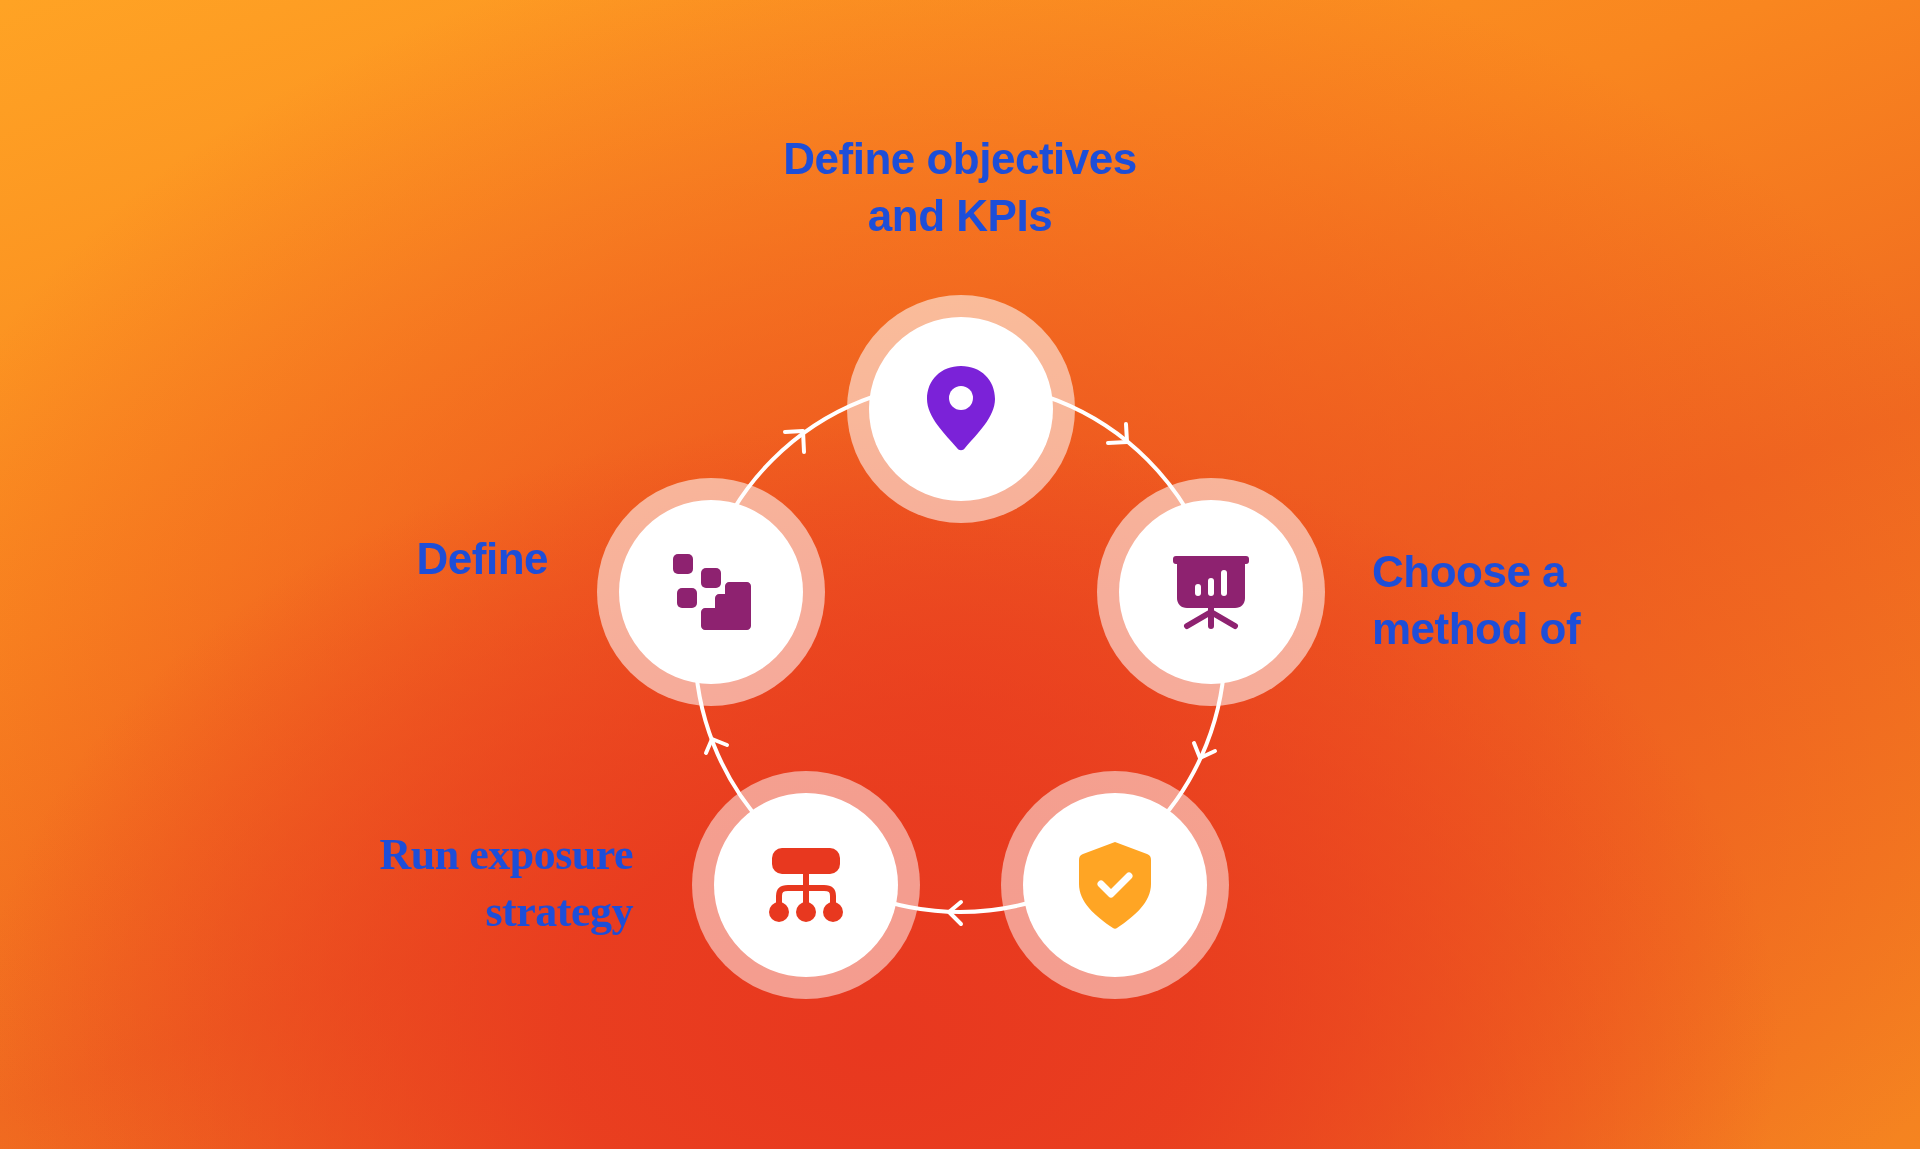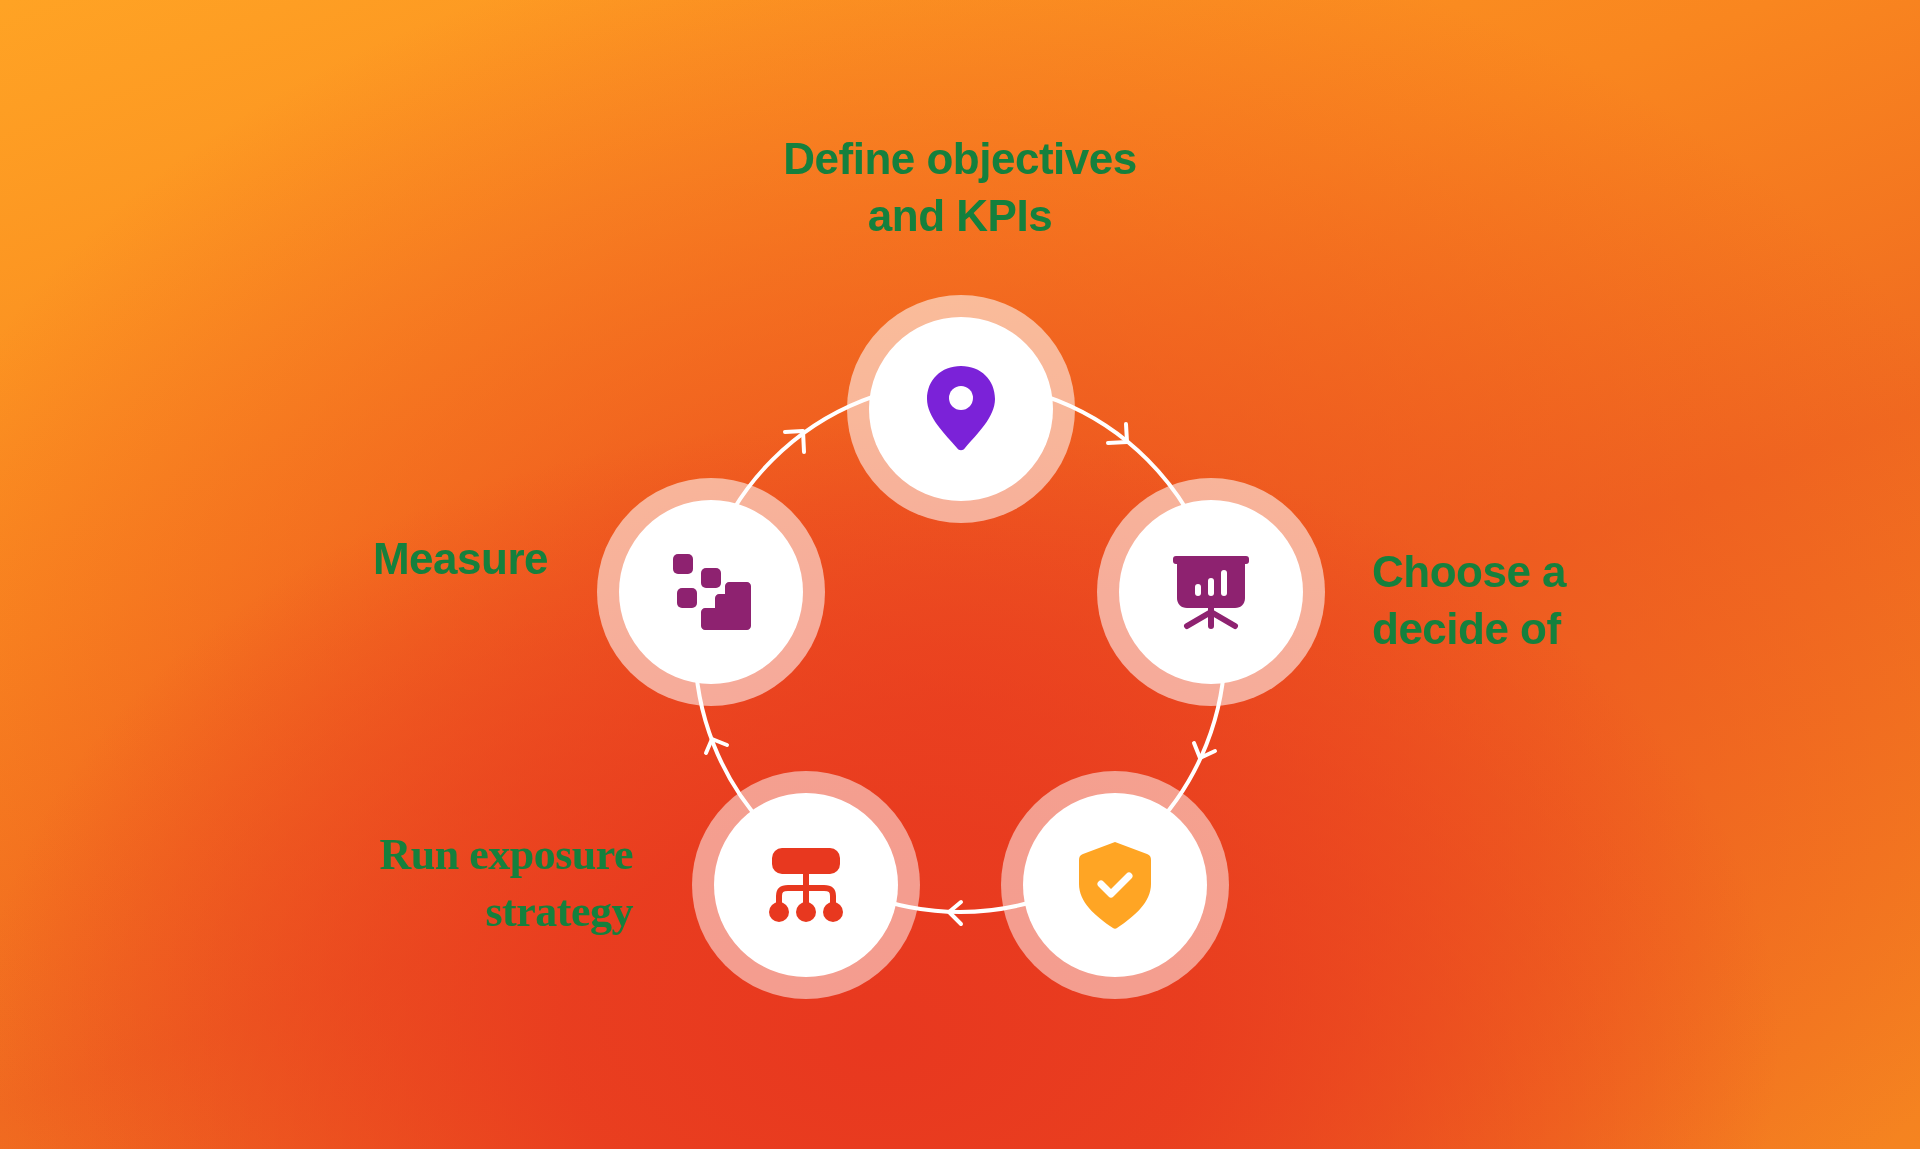--- a/index.html
+++ b/index.html
@@ -17,21 +17,21 @@
       position: absolute; width: 228px; height: 228px; border-radius: 50%;
       display: flex; align-items: center; justify-content: center;
     }
     .node.upper { background: rgba(255,255,255,0.55); }
     .node.lower { background: rgba(255,255,255,0.50); }
     .node .inner {
       width: 184px; height: 184px; border-radius: 50%; background: #ffffff;
       display: flex; align-items: center; justify-content: center;
     }
     .label {
-      position: absolute; color: #15803d; font-weight: 700; font-size: 44px;
+      position: absolute; color: #1d4ed8; font-weight: 700; font-size: 44px;
       line-height: 57px; letter-spacing: -0.5px; white-space: nowrap;
     }
     .label .line { display: block; }
     .label.center { text-align: center; }
     .label.right { text-align: right; }
     .label.left { text-align: left; }
   </style>
 </head>
 <body>
 
@@ -115,26 +115,26 @@
     </div>
   </div>
 
   <div class="label center" style="left:760px; top:130px; width:400px;">
     <span class="line">Define objectives</span>
     <span class="line">and KPIs</span>
   </div>
 
   <div class="label left" style="left:1372px; top:495px;margin-top:48px;">
     <span class="line">Choose a</span>
-    <span class="line">decide of</span>
+    <span class="line">method of</span>
   </div>
 
 
   <div class="label right" style="left:233px; top:826px; width:400px;font-family:Liberation Serif, serif;">
     <span class="line">Run exposure</span>
     <span class="line">strategy</span>
   </div>
 
   <div class="label right" style="left:148px; top:530px; width:400px;">
-    <span class="line">Measure</span>
+    <span class="line">Define</span>
   </div>
 
 </div>
 
 </body></html>

